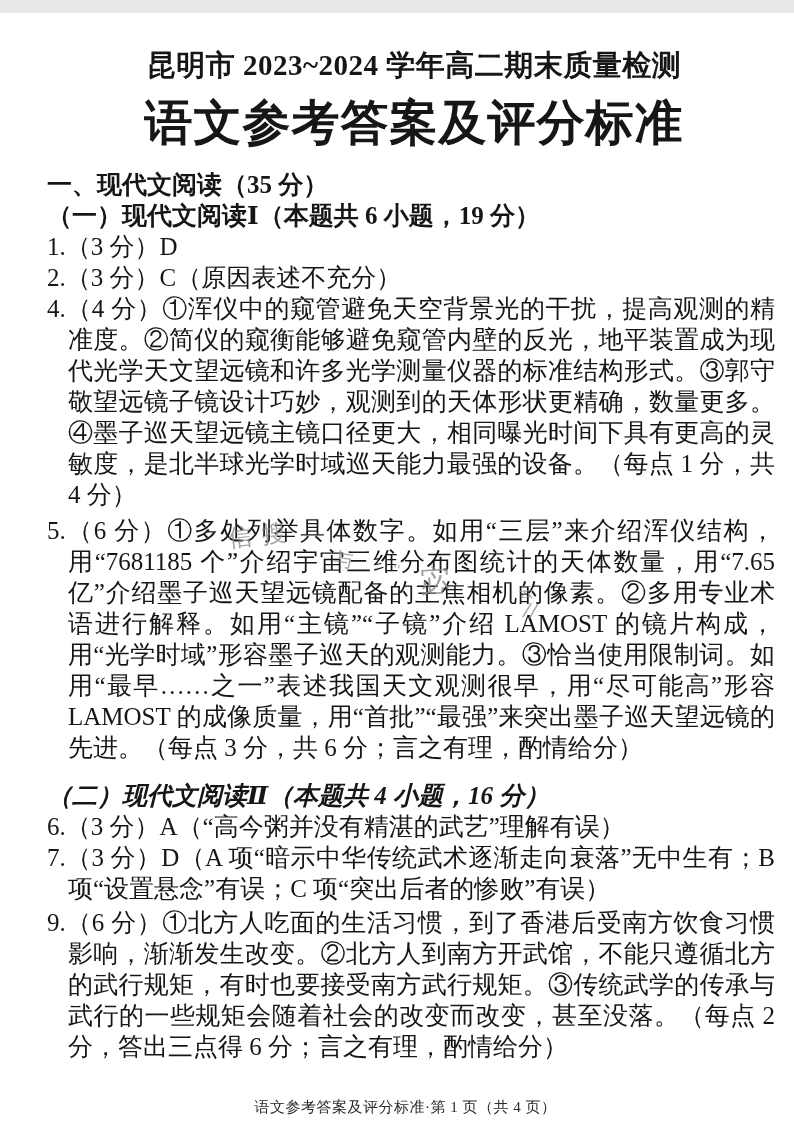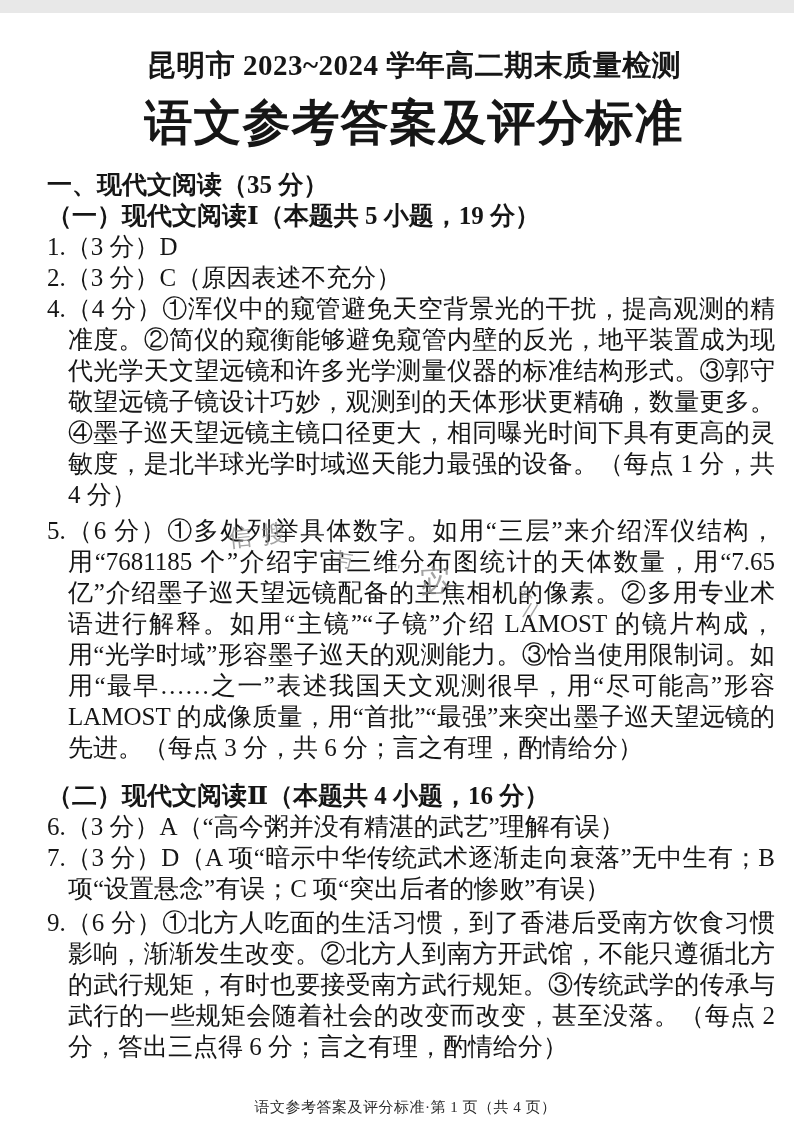--- a/index.html
+++ b/index.html
@@ -44,21 +44,21 @@
     font-weight: 700;
     text-align: left;
   }
   .item {
     padding-left: 21px;
     text-indent: -21px;
     text-align: justify;
   }
   .gap-xs { margin-top: 3px; }
   .gap-sm { margin-top: 5px; }
-  .gap-lg { margin-top: 17px; }
+  .gap-lg { margin-top: 17px; font-style: italic; }
   .footer {
     position: absolute;
     left: 0;
     right: 0;
     bottom: 18px;
     text-align: center;
     font-size: 15px;
     color: #2a2a2a;
     letter-spacing: 0.5px;
   }
@@ -84,21 +84,21 @@
 <div class="page">
 
   <div class="exam-title">昆明市 2023~2024 学年高二期末质量检测</div>
 
   <div class="main-title">语文参考答案及评分标准</div>
 
   <div class="body">
 
     <div class="heading">一、现代文阅读（35 分）</div>
 
-    <div class="heading">（一）现代文阅读Ⅰ（本题共 5 小题，19 分）</div>
+    <div class="heading">（一）现代文阅读Ⅰ（本题共 6 小题，19 分）</div>
 
     <div class="item">1.（3 分）D</div>
 
     <div class="item">2.（3 分）C（原因表述不充分）</div>
 
 
     <div class="item">4.（4 分）①浑仪中的窥管避免天空背景光的干扰，提高观测的精准度。②简仪的窥衡能够避免窥管内壁的反光，地平装置成为现代光学天文望远镜和许多光学测量仪器的标准结构形式。③郭守敬望远镜子镜设计巧妙，观测到的天体形状更精确，数量更多。④墨子巡天望远镜主镜口径更大，相同曝光时间下具有更高的灵敏度，是北半球光学时域巡天能力最强的设备。（每点 1 分，共 4 分）</div>
 
     <div class="item gap-sm">5.（6 分）①多处列举具体数字。如用“三层”来介绍浑仪结构，用“7681185 个”介绍宇宙三维分布图统计的天体数量，用“7.65 亿”介绍墨子巡天望远镜配备的主焦相机的像素。②多用专业术语进行解释。如用“主镜”“子镜”介绍 LAMOST 的镜片构成，用“光学时域”形容墨子巡天的观测能力。③恰当使用限制词。如用“最早……之一”表述我国天文观测很早，用“尽可能高”形容 LAMOST 的成像质量，用“首批”“最强”来突出墨子巡天望远镜的先进。（每点 3 分，共 6 分；言之有理，酌情给分）</div>
 

